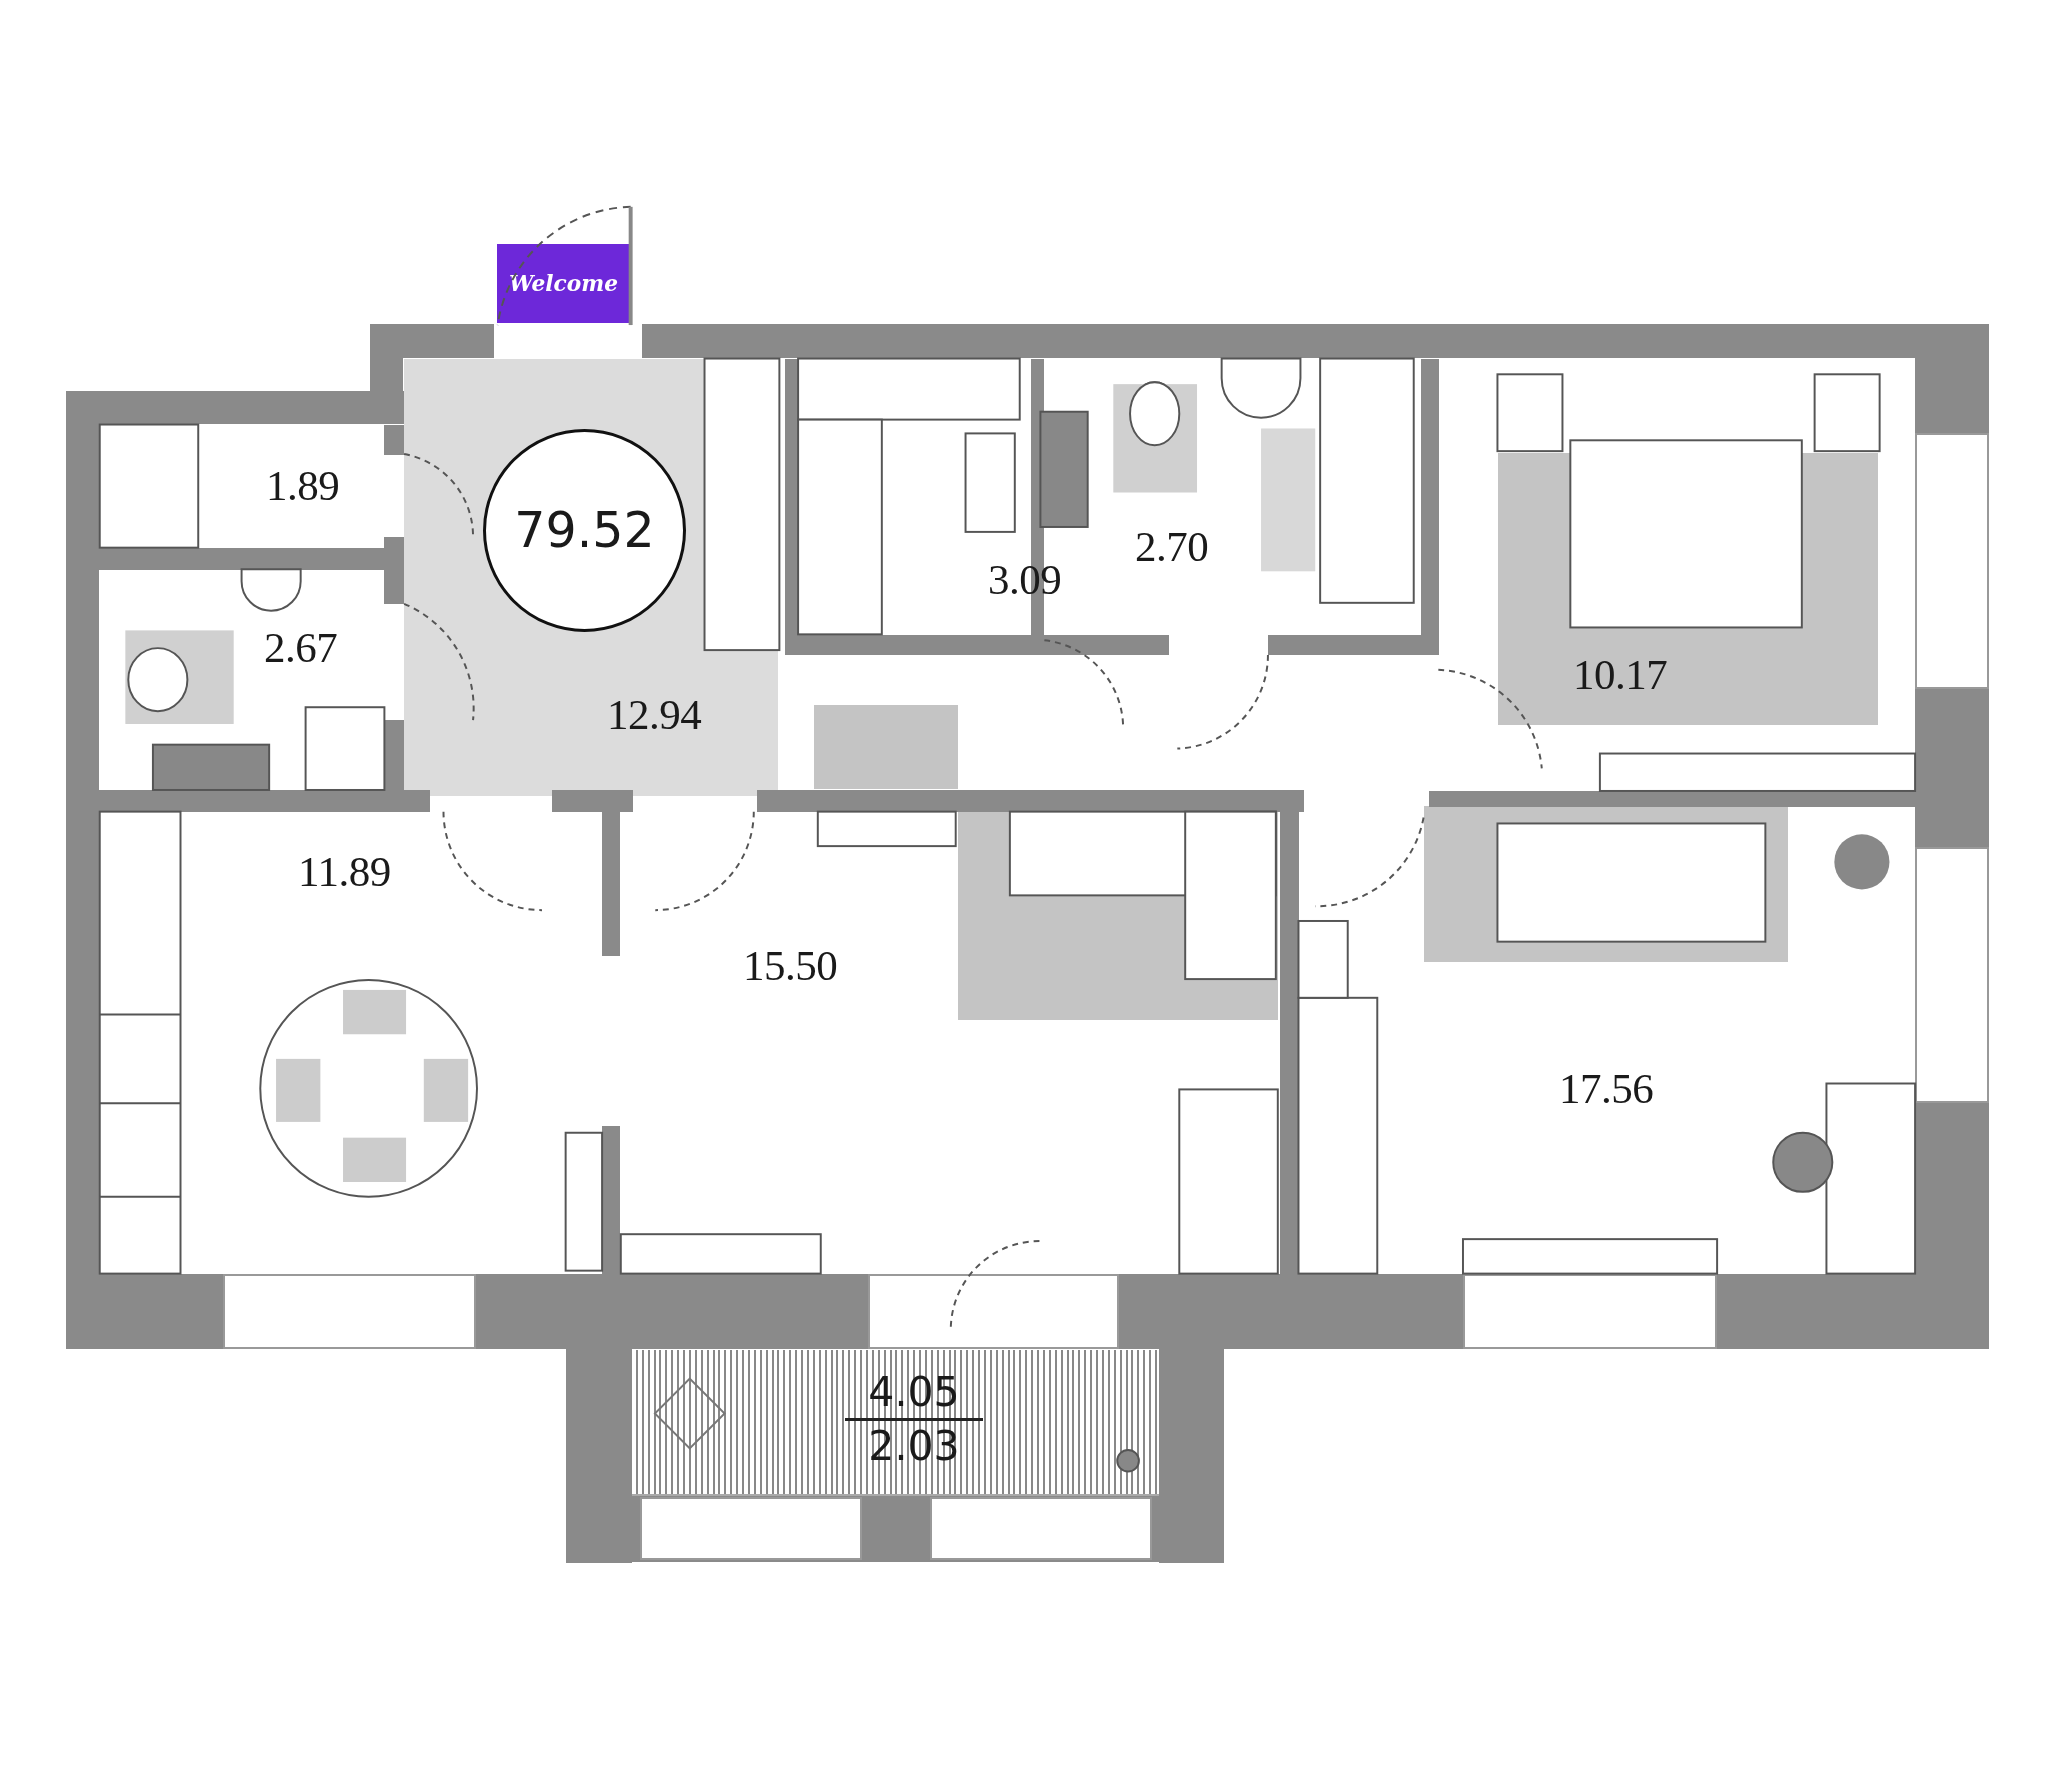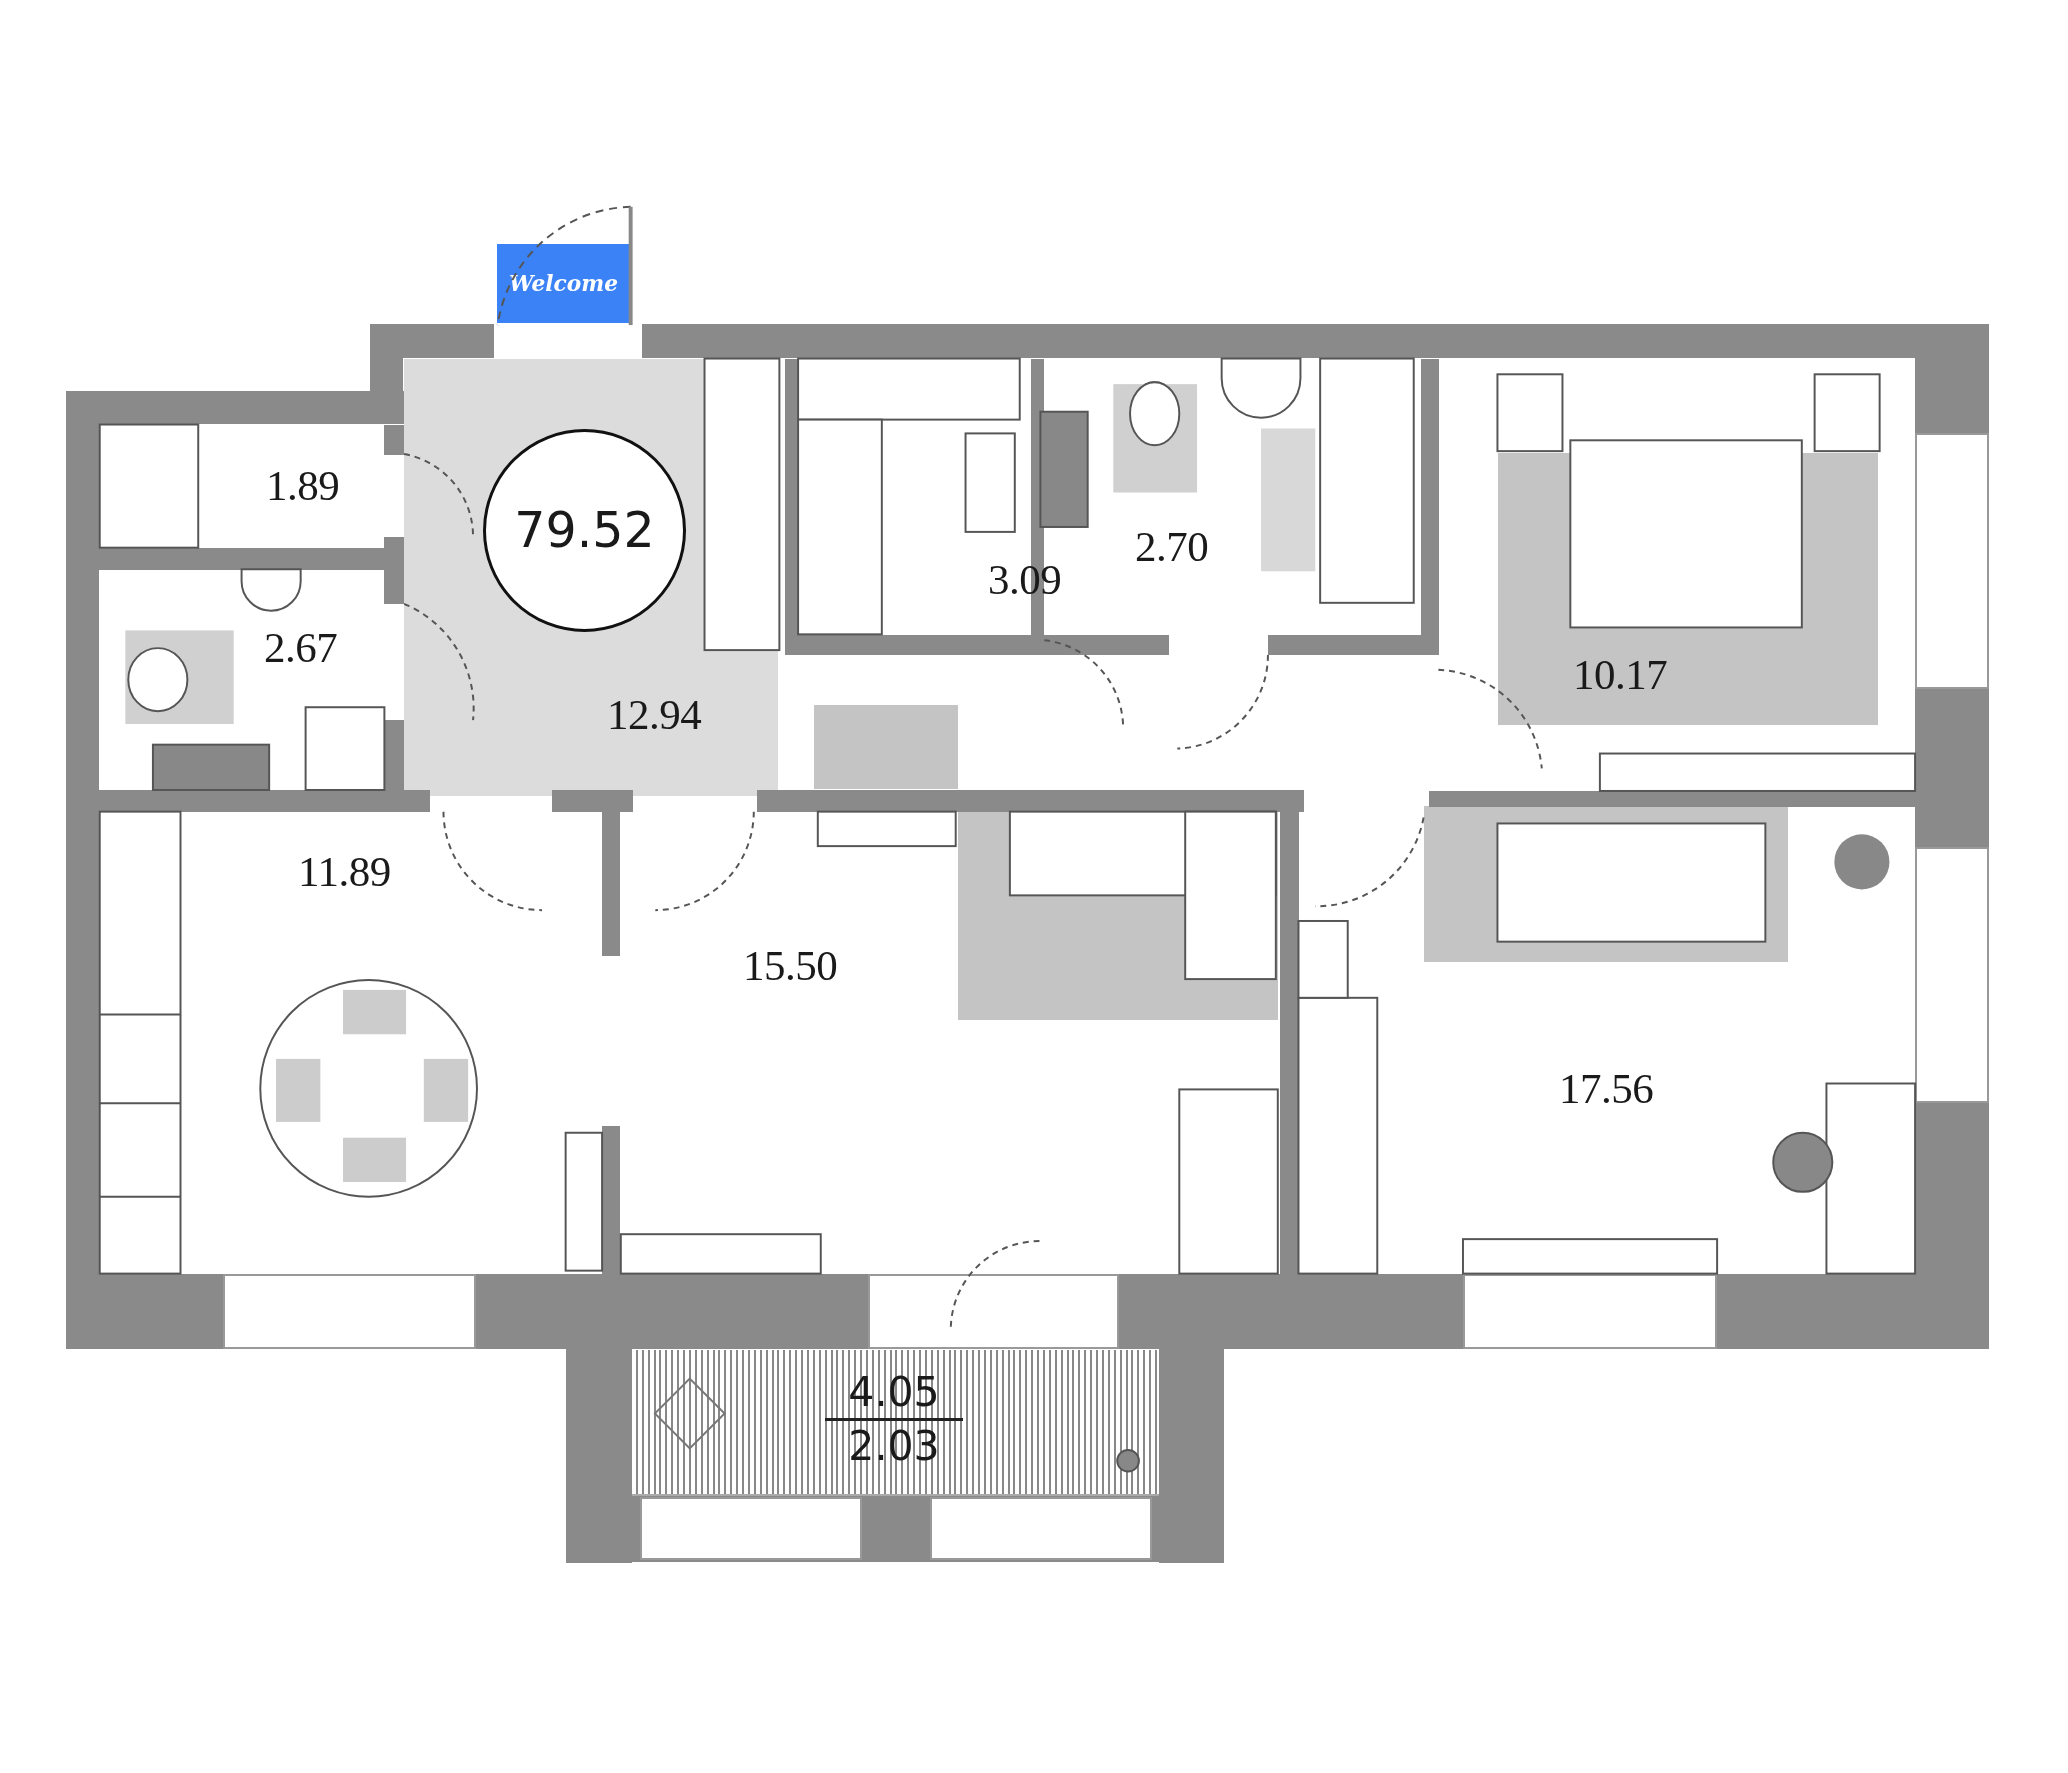--- a/index.html
+++ b/index.html
@@ -5,24 +5,24 @@
   html,body{margin:0;padding:0;background:#fff;}
   body{width:2069px;height:1773px;position:relative;overflow:hidden;font-family:"DejaVu Sans","Liberation Sans",sans-serif;}
   .plan{position:absolute;left:0;top:0;width:2069px;height:1773px;}
   .wall{position:absolute;background:#8a8a8a;}
   .floor-hall{position:absolute;background:#dcdcdc;}
   .rug{position:absolute;background:#c4c4c4;}
   .area-label{position:absolute;font-size:43px;color:#1a1a1a;font-family:Liberation Serif, serif;letter-spacing:-0.5px;white-space:nowrap;}
   .total-circle{position:absolute;left:483px;top:429px;width:203px;height:203px;border:3.9px solid #111;border-radius:50%;background:#fff;box-sizing:border-box;display:flex;align-items:center;justify-content:center;}
   .total-circle span{font-size:49px;color:#1a1a1a;}
   .window{position:absolute;background:#fff;border:2px solid #999;box-sizing:border-box;}
-  .mat{position:absolute;left:497px;top:244px;width:133px;height:79px;background:#3b82f6;display:flex;align-items:center;justify-content:center;}
+  .mat{position:absolute;left:497px;top:244px;width:133px;height:79px;background:#6d28d9;display:flex;align-items:center;justify-content:center;}
   .mat span{font-family:"DejaVu Serif",serif;font-style:italic;font-weight:bold;color:#fff;font-size:21.7px;}
   .balcony-floor{position:absolute;left:632px;top:1350px;width:527px;height:144px;background:repeating-linear-gradient(90deg,#fff 0 3.9px,#888 3.9px 5.9px);border-bottom:2px solid #aaa;}
-  .frac{position:absolute;left:825px;top:1369px;width:138px;text-align:center;}
+  .frac{position:absolute;left:825px;top:1369px;width:138px;text-align:center;padding-left:20px;}
   .frac .num,.frac .den{font-size:41px;color:#1a1a1a;line-height:47px;background:transparent;}
   .frac .bar{height:3px;background:#222;margin:2px 0;}
   svg{position:absolute;left:0;top:0;}
 </style>
 </head>
 <body>
 
 <div class="plan">
 
   <div class="floor-hall" style="left:404px;top:359px;width:374px;height:437px;"></div>

